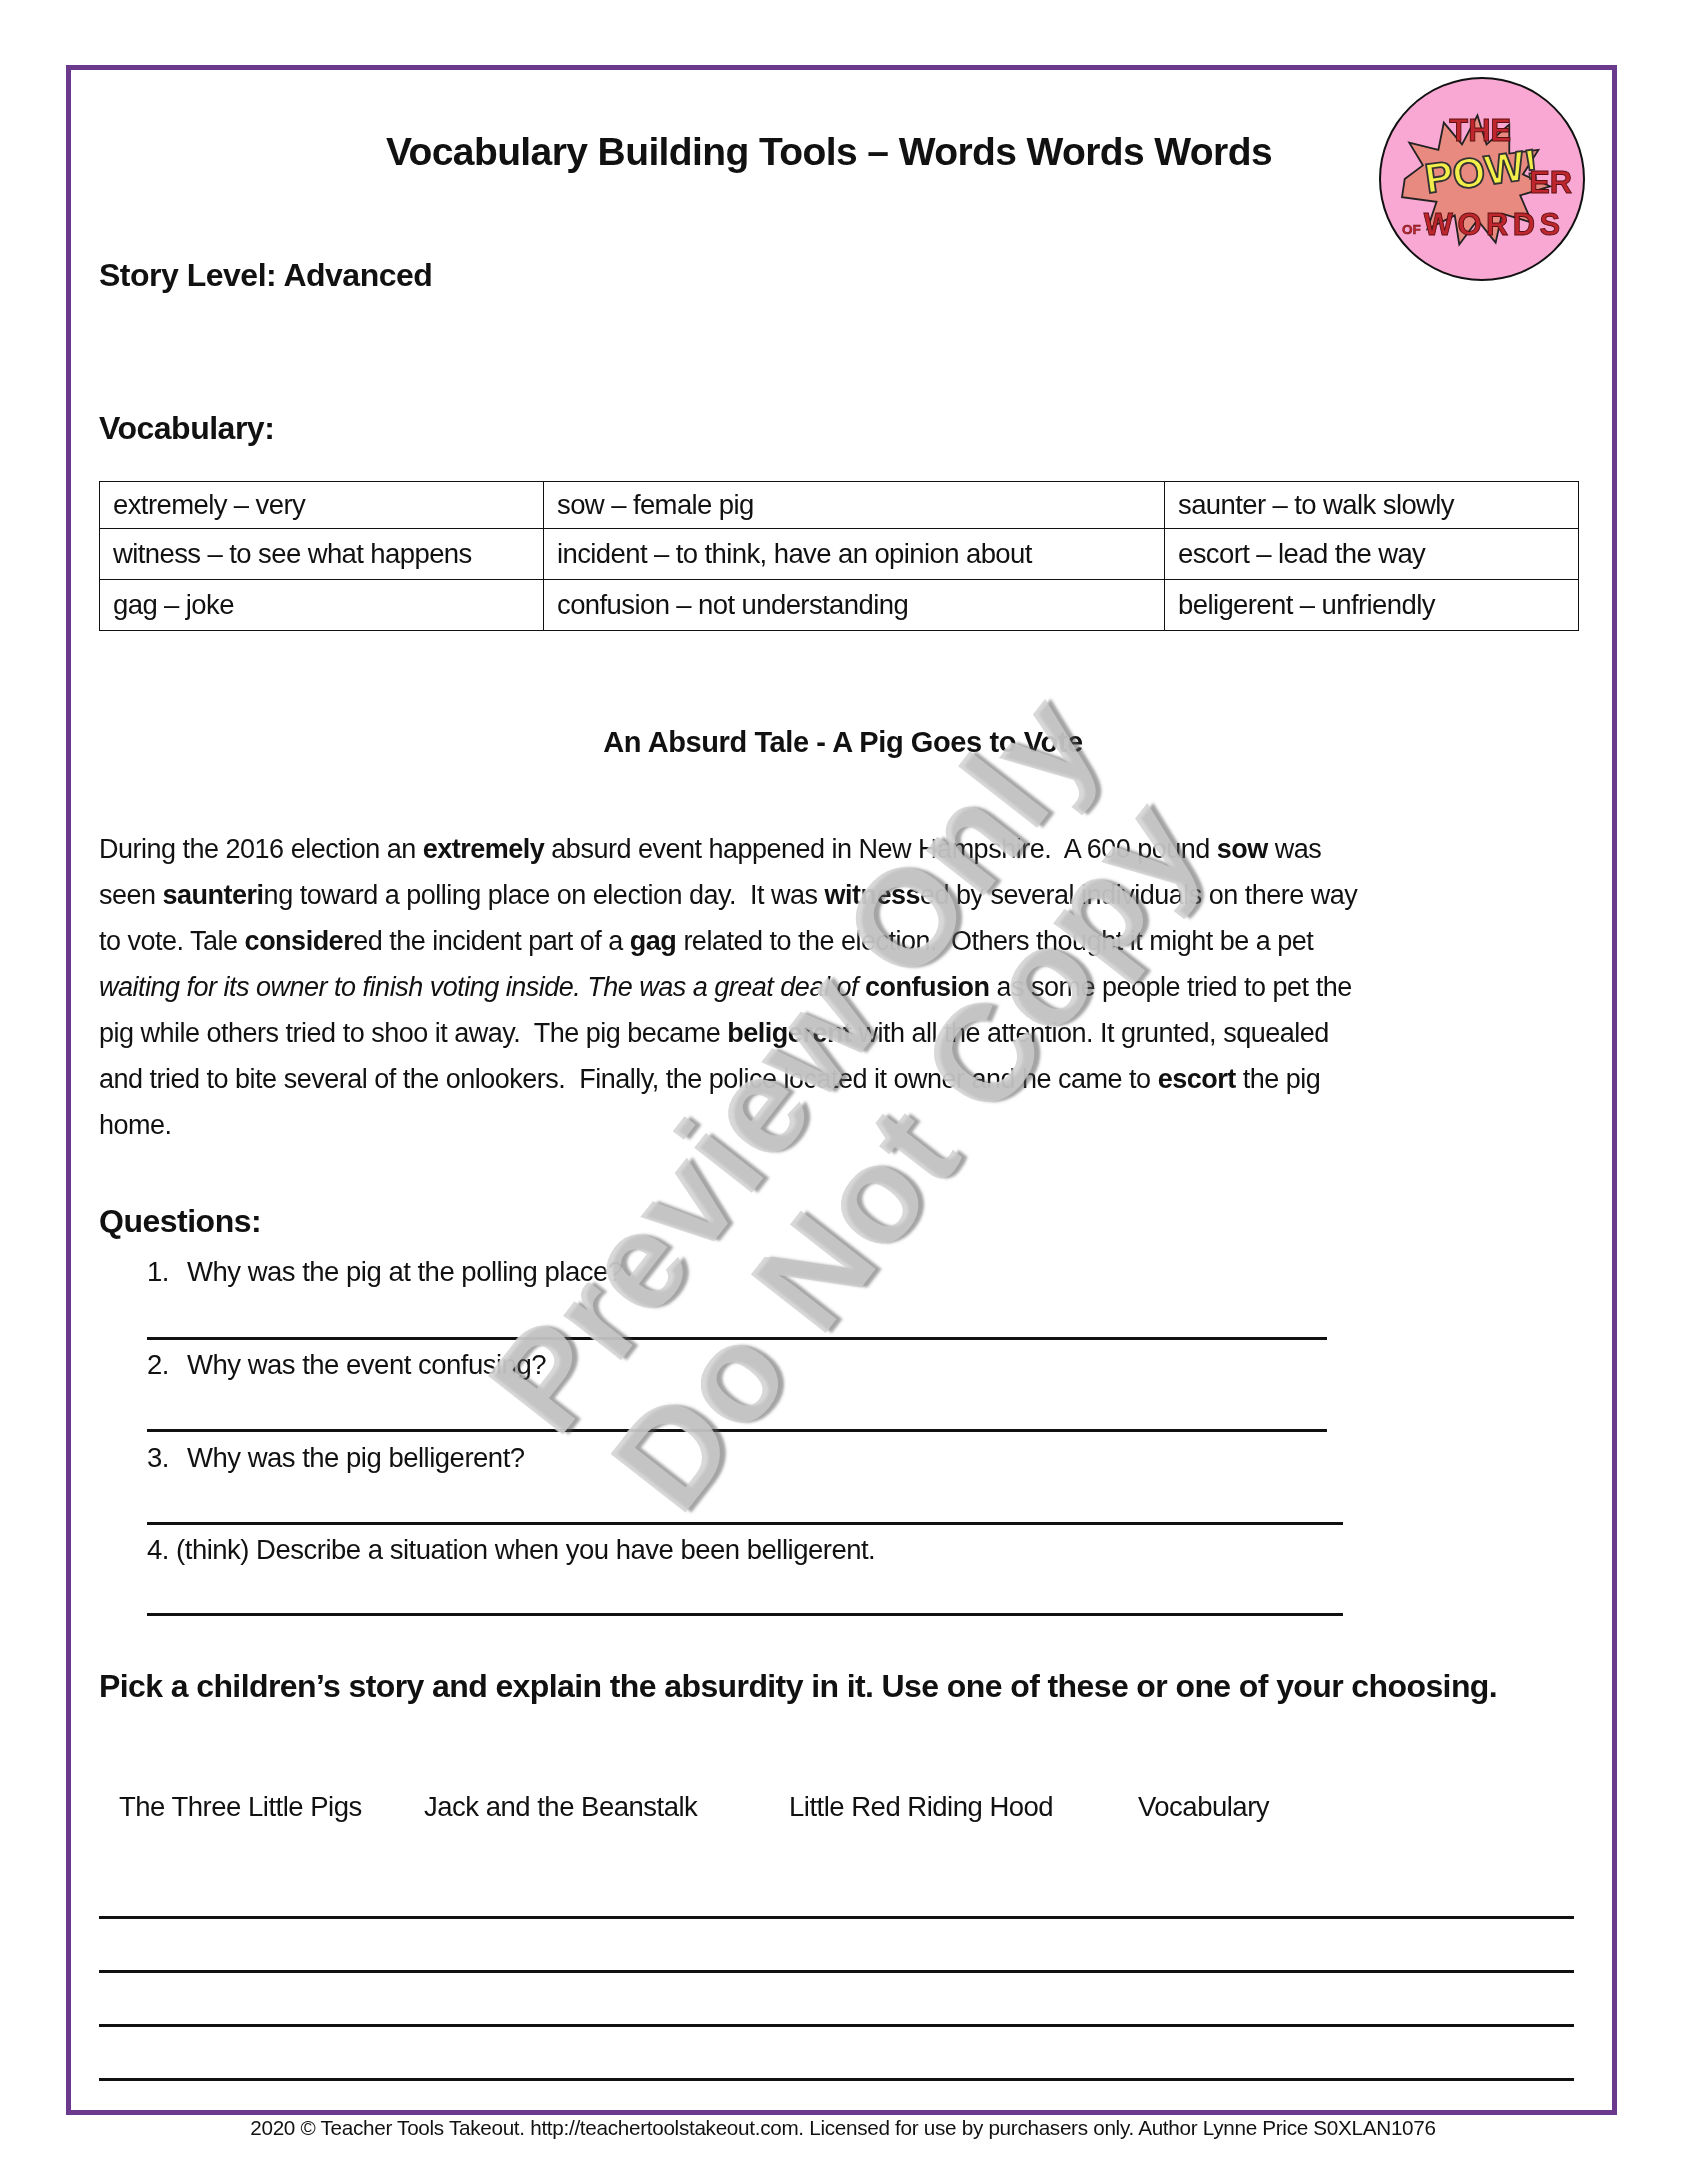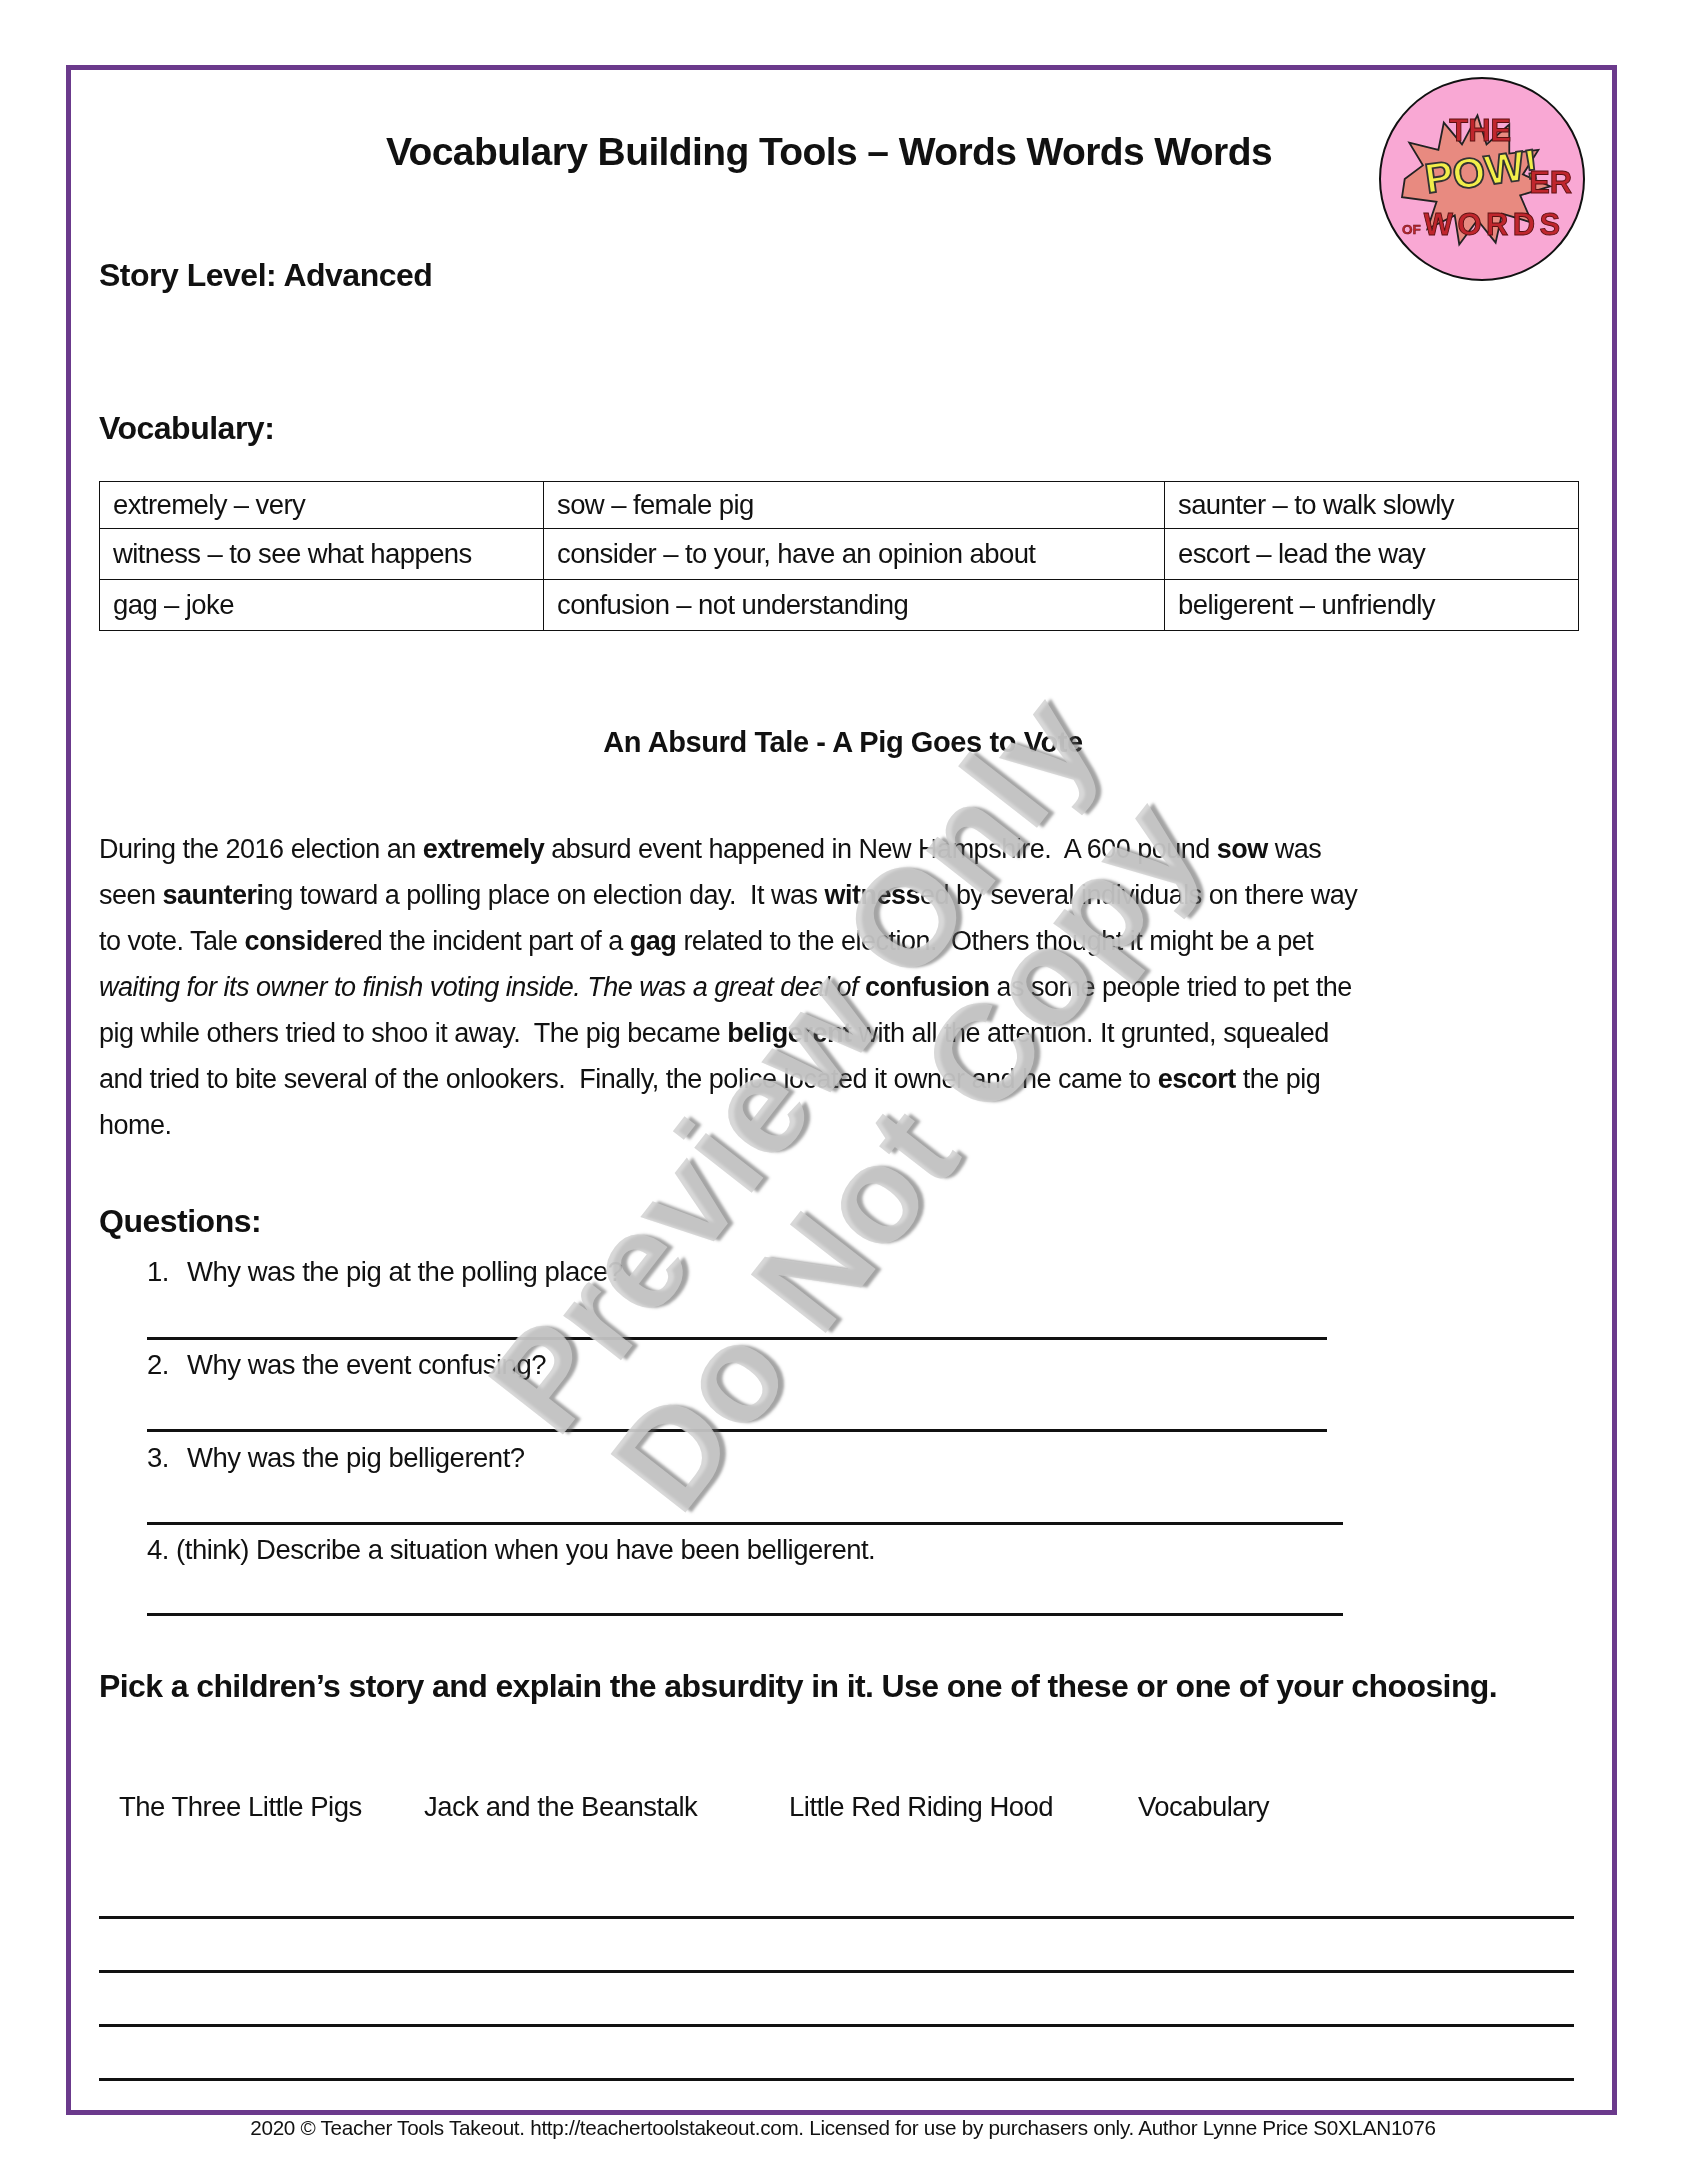--- a/index.html
+++ b/index.html
@@ -63,21 +63,21 @@
 
 <table class="vocab">
   <tbody>
       <tr>
     <td class="c1">extremely – very</td>
     <td class="c2">sow – female pig</td>
     <td>saunter – to walk slowly</td>
   </tr>
   <tr>
     <td class="c1">witness – to see what happens</td>
-    <td class="c2">consider – to your, have an opinion about</td>
+    <td class="c2">incident – to think, have an opinion about</td>
     <td>escort – lead the way</td>
   </tr>
   <tr>
     <td class="c1">gag – joke</td>
     <td class="c2">confusion – not understanding</td>
     <td>beligerent – unfriendly</td>
   </tr>
 </tbody>
   </table>
 

